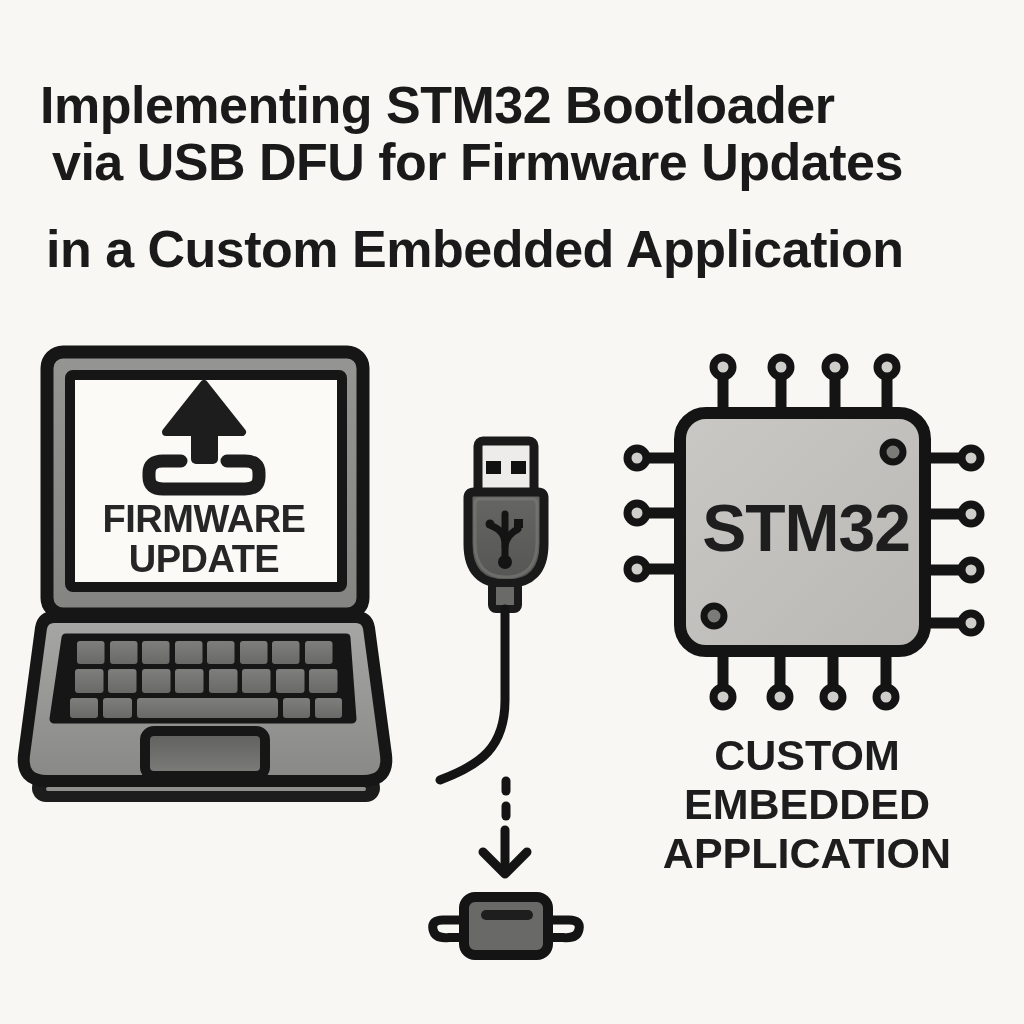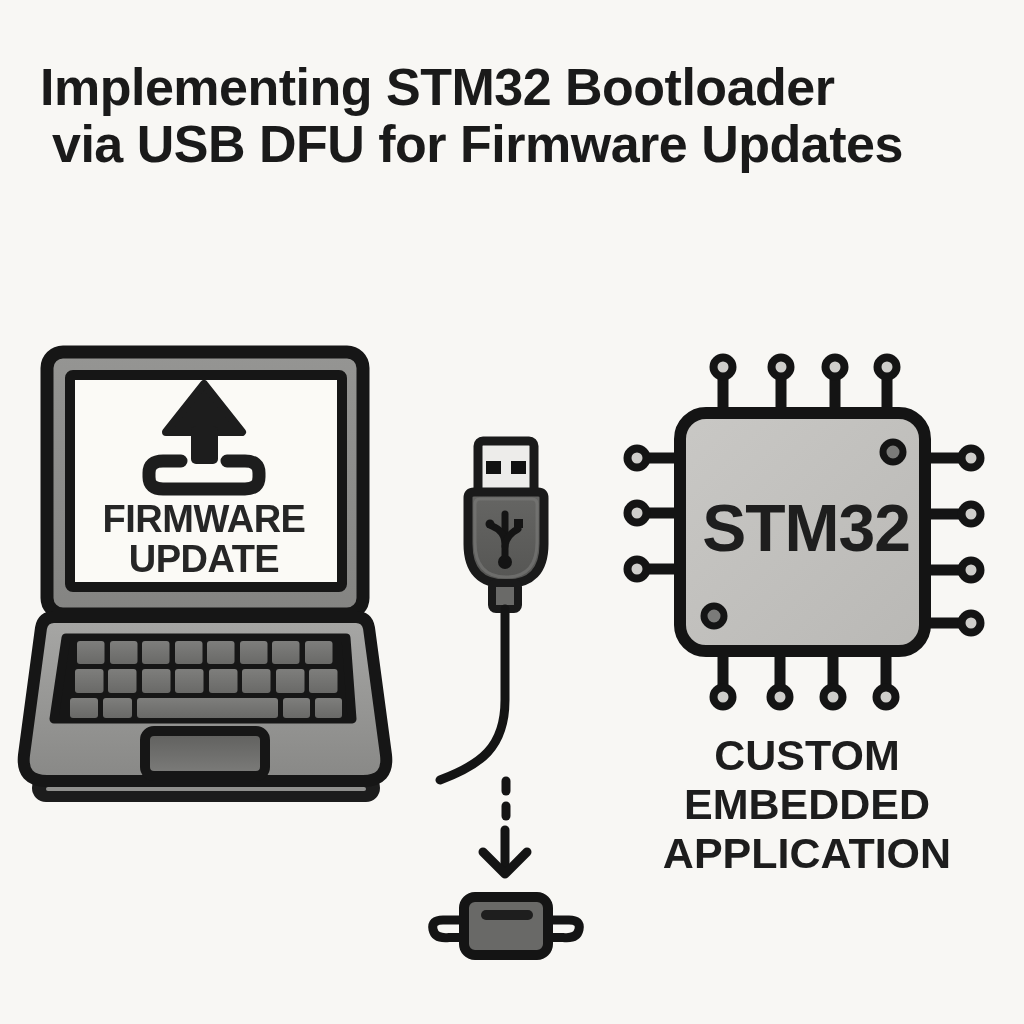--- a/index.html
+++ b/index.html
@@ -14,20 +14,21 @@
     width:1024px;height:1024px;
     background:#f8f7f4;
   }
   .title-line{
     position:absolute;
     font-weight:700;
     font-size:52px;
     letter-spacing:-0.5px;
     color:#1a1a1a;
     white-space:nowrap;
+    margin-top:18px;
   }
   #title-l1{left:40px;top:57px;}
   #title-l2{left:52px;top:114px;}
   #title-l3{left:46px;top:201px;}
   .art{
     position:absolute;
     left:0;top:0;
     width:1024px;height:1024px;
   }
   .art text{
@@ -35,20 +36,21 @@
     font-weight:700;
   }
 </style>
 </head>
 <body>
 
 <div class="canvas">
 
   <div class="title-line" id="title-l1">Implementing STM32 Bootloader</div>
   <div class="title-line" id="title-l2">via USB DFU for Firmware Updates</div>
+  <div class="title-line" id="title-l3">in a Custom Embedded Application</div>
 
   <svg class="art" viewBox="0 0 1024 1024">
     <defs>
       <linearGradient id="lidGrad" x1="0" y1="0" x2="0" y2="1">
         <stop offset="0" stop-color="#959593"></stop>
         <stop offset="1" stop-color="#848482"></stop>
       </linearGradient>
       <linearGradient id="baseGrad" x1="0" y1="0" x2="0" y2="1">
         <stop offset="0" stop-color="#a7a7a5"></stop>
         <stop offset="1" stop-color="#888886"></stop>

